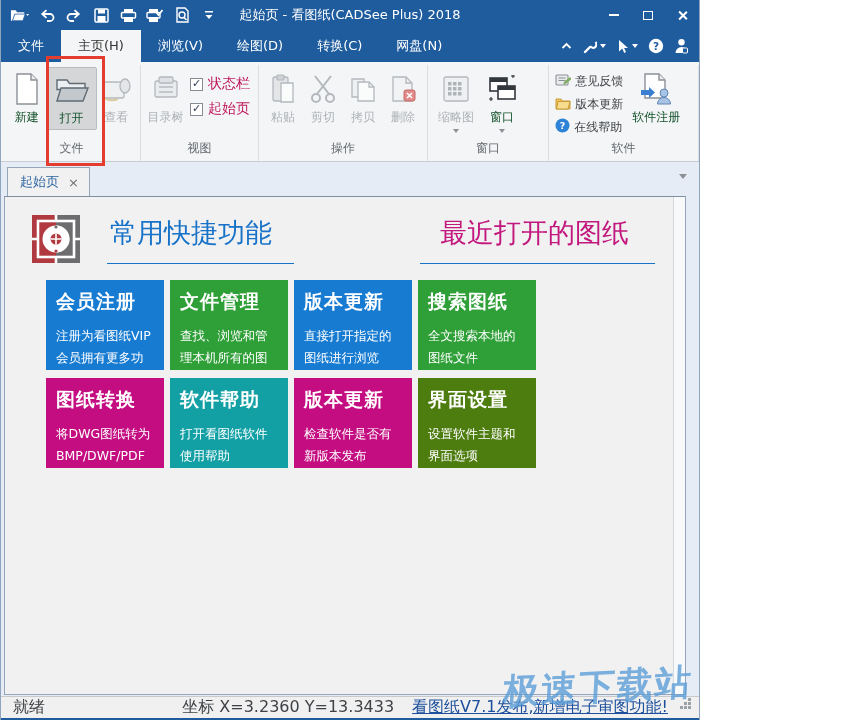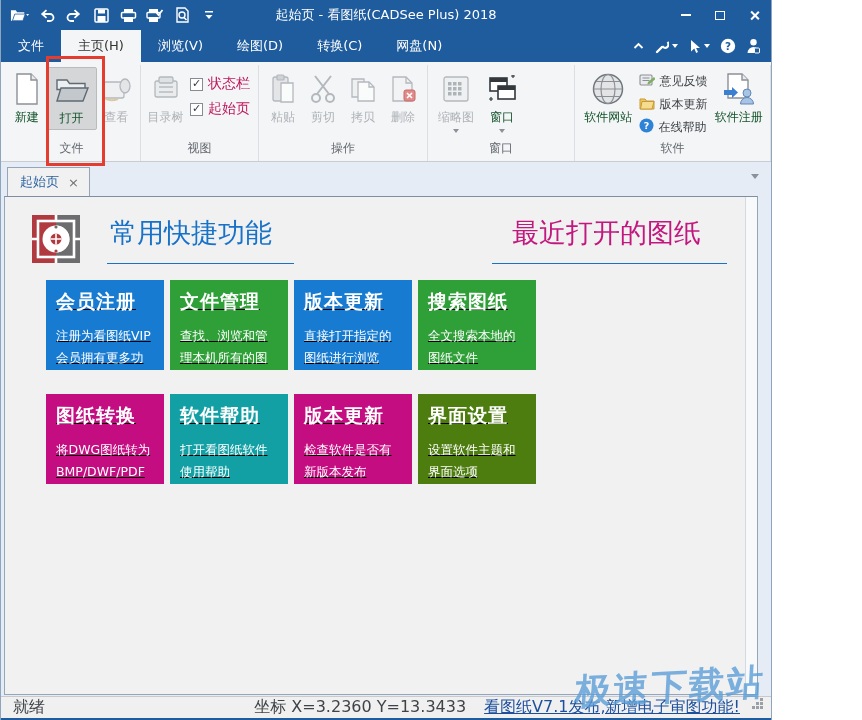--- a/index.html
+++ b/index.html
@@ -1,17 +1,17 @@
 <!DOCTYPE html>
 <html><head>
 <meta charset="utf-8">
 <style>
   * { margin:0; padding:0; box-sizing:border-box; }
   html,body { width:862px; height:720px; font-family:"DejaVu Sans","Liberation Sans",sans-serif; }
-  .window { width:772px; height:720px; display:flex; flex-direction:column; background:#f1f1f2; position:relative; overflow:hidden; border-left:1px solid #8fa4bd; border-right:1px solid #8fa4bd; }
+  .window { width:700px; height:720px; display:flex; flex-direction:column; background:#f1f1f2; position:relative; overflow:hidden; border-left:1px solid #8fa4bd; border-right:1px solid #8fa4bd; }
 
   
   .titlebar { height:30px; background:#1e5c9e; display:flex; align-items:center; position:relative; flex:none; }
   .qat { display:flex; align-items:center; gap:7px; padding-left:9px; z-index:2; }
   .qat-btn { display:flex; align-items:center; justify-content:center; width:20px; height:22px; cursor:default; }
   .qat-btn svg { display:block; }
   .win-title { position:absolute; left:0; right:0; text-align:center; color:#fff; font-size:13px; pointer-events:none; }
   .win-controls { margin-left:auto; display:flex; z-index:2; }
   .win-btn { width:34px; height:28px; display:flex; align-items:center; justify-content:center; }
   .glyph-min { width:10px; height:2px; background:#fff; }
@@ -58,21 +58,21 @@
   .tab-dd { position:absolute; right:12px; top:12px; width:0; height:0; border-left:4.5px solid transparent; border-right:4.5px solid transparent; border-top:5px solid #8c9097; }
 
   
   .main-wrap { flex:1; background:#e5ecf5; padding:0 13px 1px 3px; min-height:0; }
   .content { position:relative; height:100%; background:#f1f1f2; border:1px solid #96a5b8; border-top:1px solid #7d8fa0; overflow:hidden; }
   .content-scrollbar { position:absolute; right:0; top:0; bottom:0; width:12px; background:#f8f9fa; border-left:1px solid #d4d9df; }
   .headers { display:flex; align-items:flex-end; padding:14px 30px 0 26px; }
   .logo { width:50px; height:50px; margin-right:26px; flex:none; }
   .hdr-left { font-size:27px; color:#1873c8; border-bottom:1px solid #1873c8; padding:4px 22px 12px 3px; }
   .hdr-right { margin-left:auto; font-size:27px; color:#c2177d; border-bottom:1px solid #1873c8; padding:4px 26px 12px 20px; }
-  .tiles { margin:16px 0 0 41px; display:grid; grid-template-columns:repeat(4,118px); grid-auto-rows:90px; gap:24px 6px;text-decoration:underline; }
+  .tiles { margin:16px 0 0 41px; display:grid; grid-template-columns:repeat(4,118px); grid-auto-rows:90px; gap:8px 6px; }
   .tile { color:#fff; padding:9px 10px; overflow:hidden; }
   .tile-title { font-size:19px; font-weight:bold; letter-spacing:1px; }
   .tile-sub { font-size:12.5px; margin-top:10px; line-height:1.75; word-break:break-all; }
 
   
   .statusbar { height:22px; background:#f0f0f0; border-top:1px solid #c9c9c9; display:flex; align-items:center; font-size:16px; color:#3f4347; flex:none; position:relative; z-index:30; }
   .status-ready { padding-left:12px; }
   .status-right { margin-left:auto; display:flex; align-items:center; gap:18px; padding-right:16px; }
   .status-link { color:#1d4f9c; text-decoration:underline; }
   .grip { width:3px; height:3px; background:#9aa0a6; box-shadow:8px 0 #9aa0a6, 8px -4px #9aa0a6, 8px -8px #9aa0a6, 4px 0 #9aa0a6, 4px -4px #9aa0a6, 0 0 #9aa0a6; margin-left:-6px; }
@@ -345,30 +345,20 @@
           </div>
           <div class="blabel">窗口</div>
           <div class="caret-down-g"></div>
         </div>
       </div>
       <div class="rgroup-label">窗口</div>
     </div>
 
     <div class="rgroup" style="width:196px;">
       <div class="rgroup-body">
-        <div class="big-btn" style="width:62px;">
-          <div class="ric">
-            <svg width="34" height="34" viewBox="0 0 34 34">
-                <circle cx="17" cy="17" r="14.5" fill="#e2e4e6" stroke="#71767c" stroke-width="1.5"></circle>
-                <ellipse cx="17" cy="17" rx="7" ry="14.5" fill="none" stroke="#8b9096" stroke-width="1.2"></ellipse>
-                <path d="M2.5 17 h29 M5 9.5 h24 M5 24.5 h24" stroke="#8b9096" stroke-width="1.2" fill="none"></path>
-              </svg>
-          </div>
-          <div class="blabel">软件网站</div>
-        </div>
         <div class="small-col">
           <div class="small-btn">
             <span>
               <svg width="16" height="14" viewBox="0 0 16 14">
                   <rect x="1" y="2" width="12" height="10" rx="1" fill="#e9ebed" stroke="#8b9096" stroke-width="1.1"></rect>
                   <path d="M3.5 5 h7 M3.5 7.5 h7" stroke="#8b9096" stroke-width="1"></path>
                   <path d="M9 9 l6 -5 1.5 2 -6 5 -2.2 .6 Z" fill="#7fae5f"></path>
                 </svg>
             </span>
             <span class="slabel">意见反馈</span>

